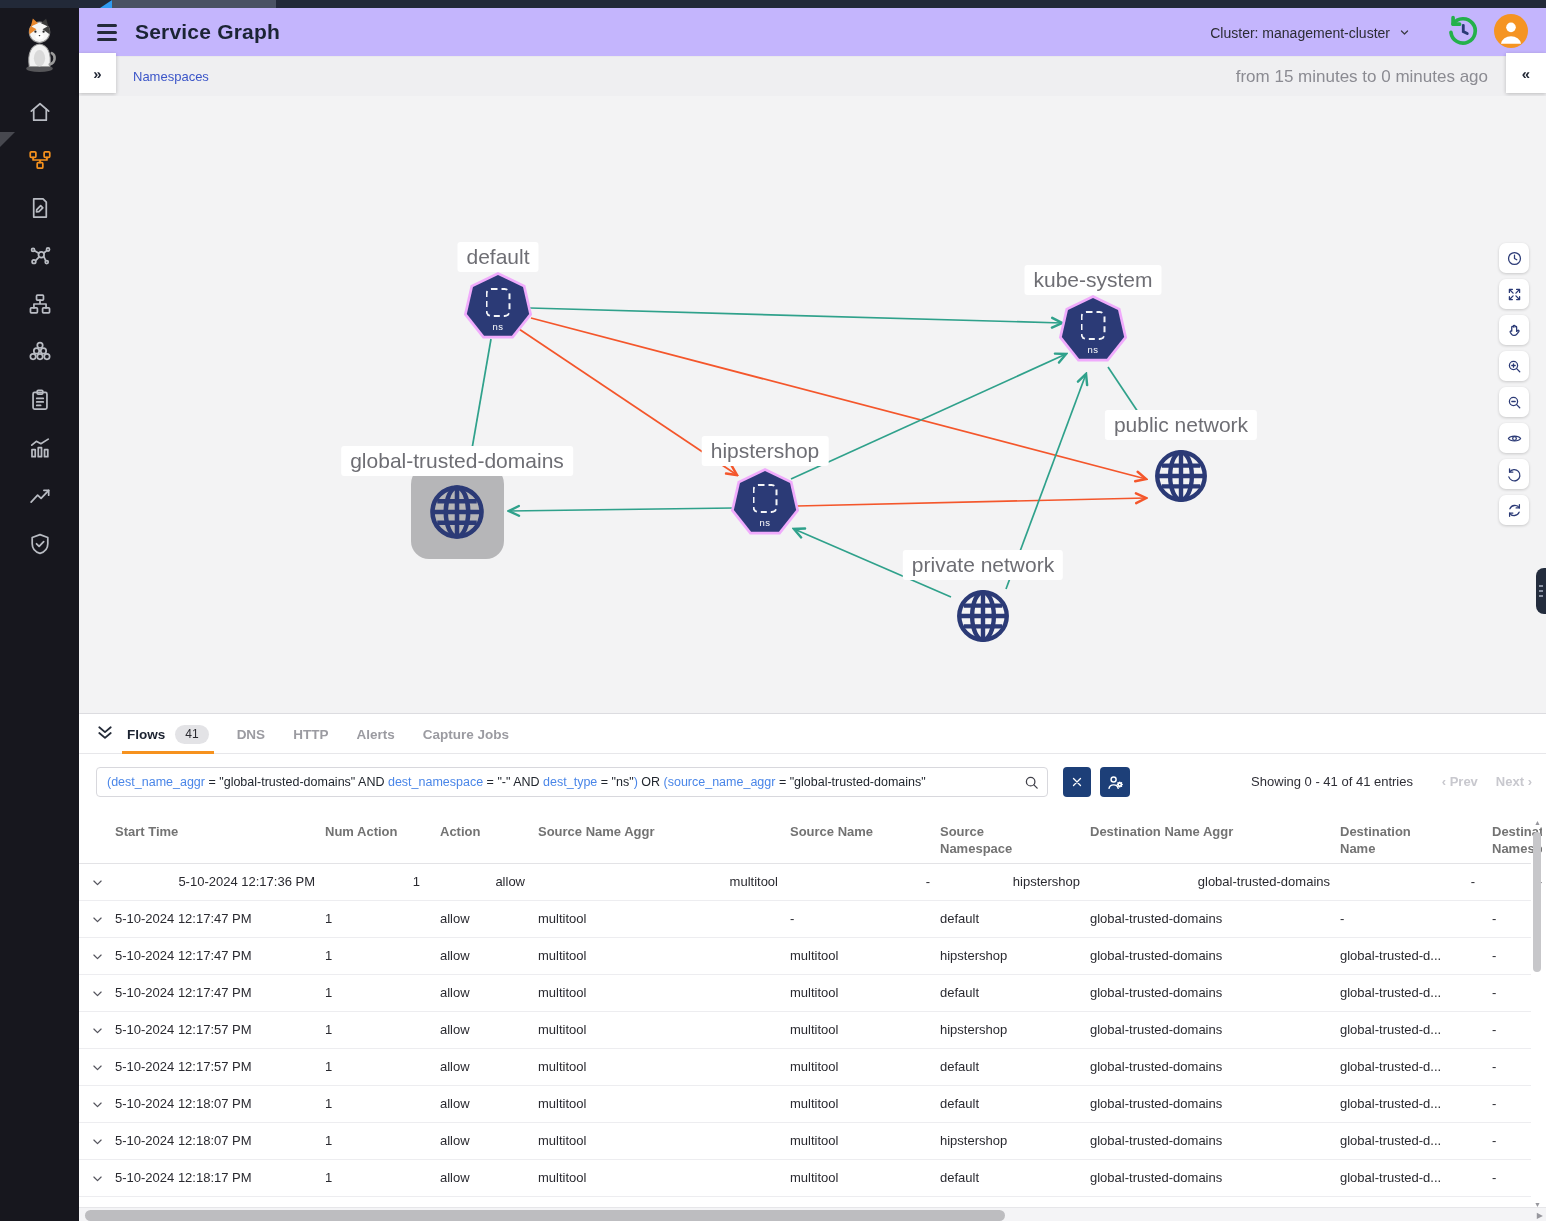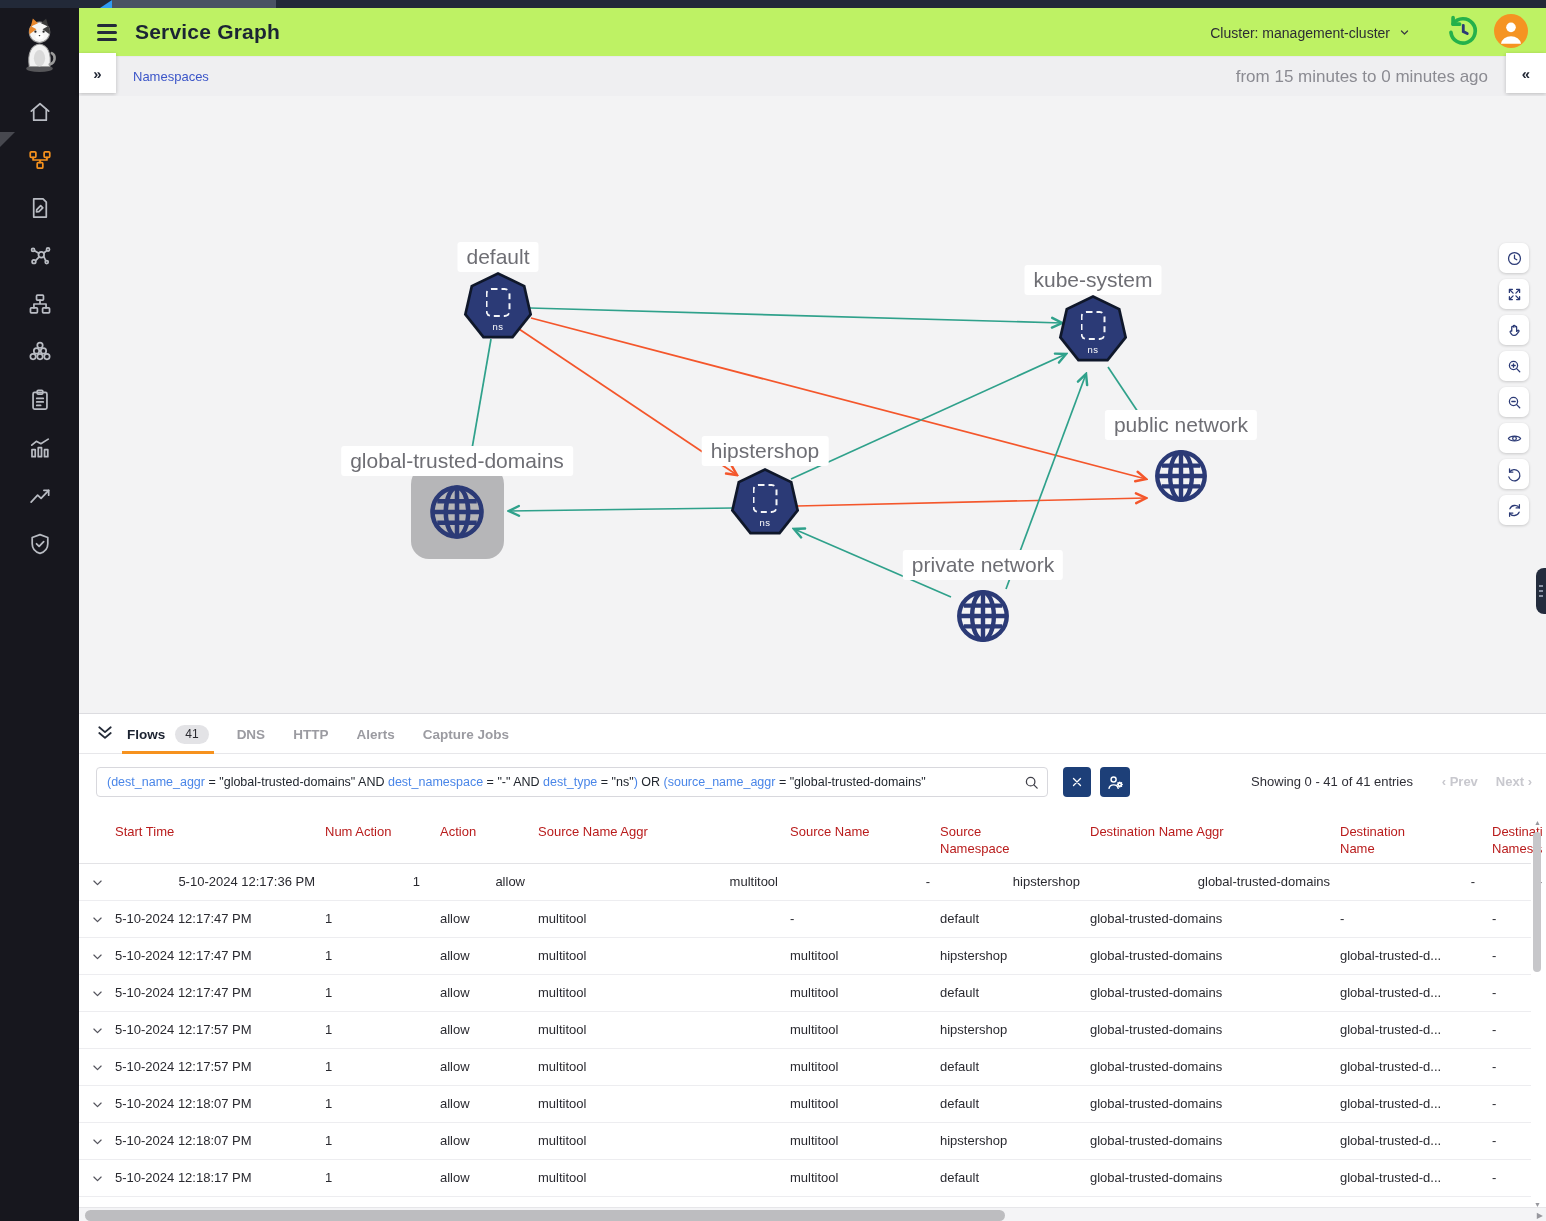--- a/index.html
+++ b/index.html
@@ -15,21 +15,21 @@
   #chrome .tri{position:absolute;left:100px;top:0;width:0;height:0;border-bottom:8px solid #2f9bf3;border-left:12px solid transparent}
   
   #sidebar{position:absolute;left:0;top:8px;width:79px;height:1213px;background:#17171e}
   #logo{position:absolute;left:17px;top:8px;width:45px;height:58px}
   #side-nav{position:absolute;left:0;top:80px;width:79px}
   .side-item{height:48px;width:79px;display:flex;align-items:center;justify-content:center;cursor:pointer;color:#b9bcc3}
   .side-item svg{width:26px;height:26px;stroke:currentColor;fill:none;stroke-width:1.6;stroke-linecap:round;stroke-linejoin:round}
   .side-item.active{color:var(--accent)}
   #notch{position:absolute;left:0;top:124px;width:0;height:0;border-top:15px solid #47484f;border-right:15px solid transparent}
   
-  #topbar{position:absolute;left:79px;top:8px;width:1467px;height:49px;background:#bef264;border-bottom:1px solid #e9e9ec}
+  #topbar{position:absolute;left:79px;top:8px;width:1467px;height:49px;background:#c4b5fd;border-bottom:1px solid #e9e9ec}
   #hamburger{position:absolute;left:18px;top:16px;width:22px;height:17px;display:flex;flex-direction:column;justify-content:space-between;cursor:pointer;background:none;border:none;padding:0}
   #hamburger span{display:block;width:20px;height:2.6px;background:#242b3a;border-radius:2px}
   #page-title{position:absolute;left:56px;top:0;line-height:48px;font-size:21px;font-weight:700;color:#1b2434;letter-spacing:.2px;margin:0}
   #cluster{position:absolute;right:136px;top:0;height:49px;display:flex;align-items:center;gap:9px;font-size:14px;color:#2c2c34;cursor:pointer}
   #cluster svg{width:11px;height:11px;stroke:#3a3a42;fill:none;stroke-width:2;stroke-linecap:round;stroke-linejoin:round}
   .hdr-btn{position:absolute;top:6px;width:34px;height:34px;border:none;background:none;padding:0;cursor:pointer}
   #history-btn{right:66px}
   #avatar-btn{right:18px;border-radius:50%;overflow:hidden;background:var(--avatar)}
   
   #crumbbar{position:absolute;left:79px;top:57px;width:1467px;height:39px;background:#efeff1}
@@ -37,21 +37,21 @@
   #crumb-expand{left:0;width:37px}
   #crumb-collapse{right:0;width:40px}
   #breadcrumb-link{position:absolute;left:54px;line-height:39px;font-size:13px;color:var(--link);cursor:pointer;text-decoration:none}
   #time-range{position:absolute;right:58px;line-height:39px;font-size:17px;color:#8b8b92}
   
   #graph{position:absolute;left:79px;top:96px;width:1467px;height:617px;background:#f3f3f4;overflow:hidden}
   #edges{position:absolute;left:0;top:0}
   #nodes,#labels{position:absolute;left:0;top:0;width:100%;height:100%;pointer-events:none}
   .gnode{position:absolute;pointer-events:auto;cursor:pointer}
   .hept{clip-path:polygon(50% 0%,89.1% 18.8%,98.7% 61.1%,71.7% 95.1%,28.3% 95.1%,1.3% 61.1%,10.9% 18.8%)}
-  .ho{position:absolute;inset:0;background:#0f172a}
+  .ho{position:absolute;inset:0;background:#f0abfc}
   .hi{position:absolute;inset:3px;background:var(--node)}
   .dashbox{position:absolute;left:50%;top:13px;transform:translateX(-50%);width:25px;height:29px;border:2px dashed rgba(255,255,255,.95);border-radius:6px}
   .nstag{position:absolute;bottom:7px;width:100%;text-align:center;color:#fff;font-size:9.5px;letter-spacing:.5px}
   .selbox{position:absolute;inset:0;background:var(--selgray);border-radius:18px}
   .globe{position:absolute;color:var(--node)}
   .globe use{stroke:currentColor}
   .nlabel{position:absolute;transform:translateX(-50%);white-space:nowrap;background:#fff;border-radius:3px;
           padding:0 9px 2px;height:30px;line-height:30px;font-size:21px;color:#6e6e74}
   .gtool{position:absolute;left:1420px;width:30px;height:30px;background:#fff;border:none;border-radius:7px;
          box-shadow:0 1px 3px rgba(0,0,0,.18);cursor:pointer;display:flex;align-items:center;justify-content:center;padding:0}
@@ -77,21 +77,21 @@
   #search-ic{position:absolute;right:7px;top:6px;width:17px;height:17px;stroke:#41414a;fill:none;stroke-width:1.8;stroke-linecap:round}
   .navy-btn{position:absolute;top:53px;height:30px;background:var(--navybtn);border:none;border-radius:4px;cursor:pointer;display:flex;align-items:center;justify-content:center;padding:0}
   #clear-btn{left:984px;width:28px}
   #fset-btn{left:1021px;width:30px}
   .navy-btn svg{stroke:#fff;fill:none;stroke-width:1.8;stroke-linecap:round;stroke-linejoin:round}
   #showing{position:absolute;right:133px;top:53px;line-height:30px;font-size:13px;color:#2e2e36}
   #pager{position:absolute;right:14px;top:53px;line-height:30px;font-size:13px;color:#c8c8ce;display:flex;gap:18px;font-weight:600}
   #pager span{cursor:default}
   
   #thead{position:absolute;left:0;top:102px;width:1452px;height:48px;border-bottom:1px solid #e3e3e6}
-  .th{position:absolute;top:8px;font-size:13px;font-weight:400;color:#b91c1c;line-height:1.3;overflow:hidden;height:36px}
+  .th{position:absolute;top:8px;font-size:13px;font-weight:700;color:#737373;line-height:1.3;overflow:hidden;height:36px}
   #tbody{position:absolute;left:0;top:150px;width:1452px}
   .trow{position:absolute;left:0;width:1452px;height:37px;border-bottom:1px solid #ededf0;cursor:pointer}
   .td{position:absolute;top:0;line-height:36px;font-size:13px;color:#2a2a30;white-space:nowrap;overflow:hidden}
   .rowchev{position:absolute;left:12px;top:12px;width:13px;height:13px;stroke:#55555e;fill:none;stroke-width:1.7;stroke-linecap:round;stroke-linejoin:round;cursor:pointer}
   
   #vscroll{position:absolute;left:1452px;top:104px;width:13px;height:392px}
   .varrow{position:absolute;left:0;width:13px;height:10px;font-size:7px;color:#98989e;text-align:center;line-height:10px;cursor:pointer}
   .varrow.up{top:0}.varrow.dn{bottom:0}
   #vthumb{position:absolute;left:2px;top:14px;width:8px;height:140px;background:#c7c7ca;border-radius:4px;cursor:pointer}
   #hscroll{position:absolute;left:0;top:493px;width:1467px;height:15px;background:#f4f4f6;border-top:1px solid #e6e6e9}

